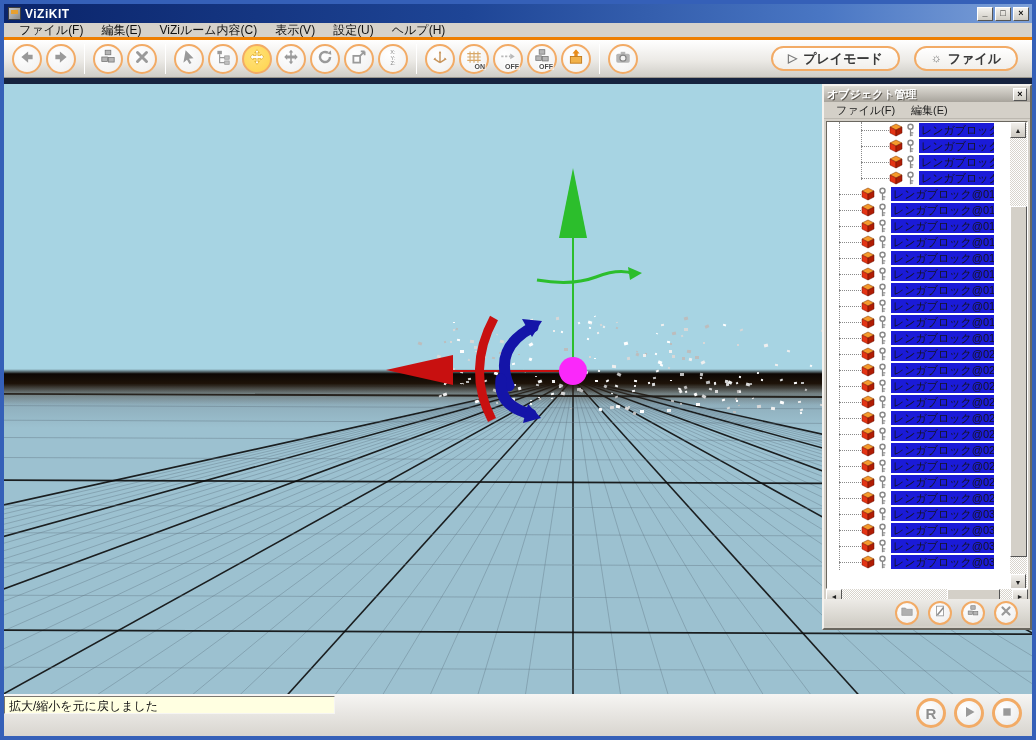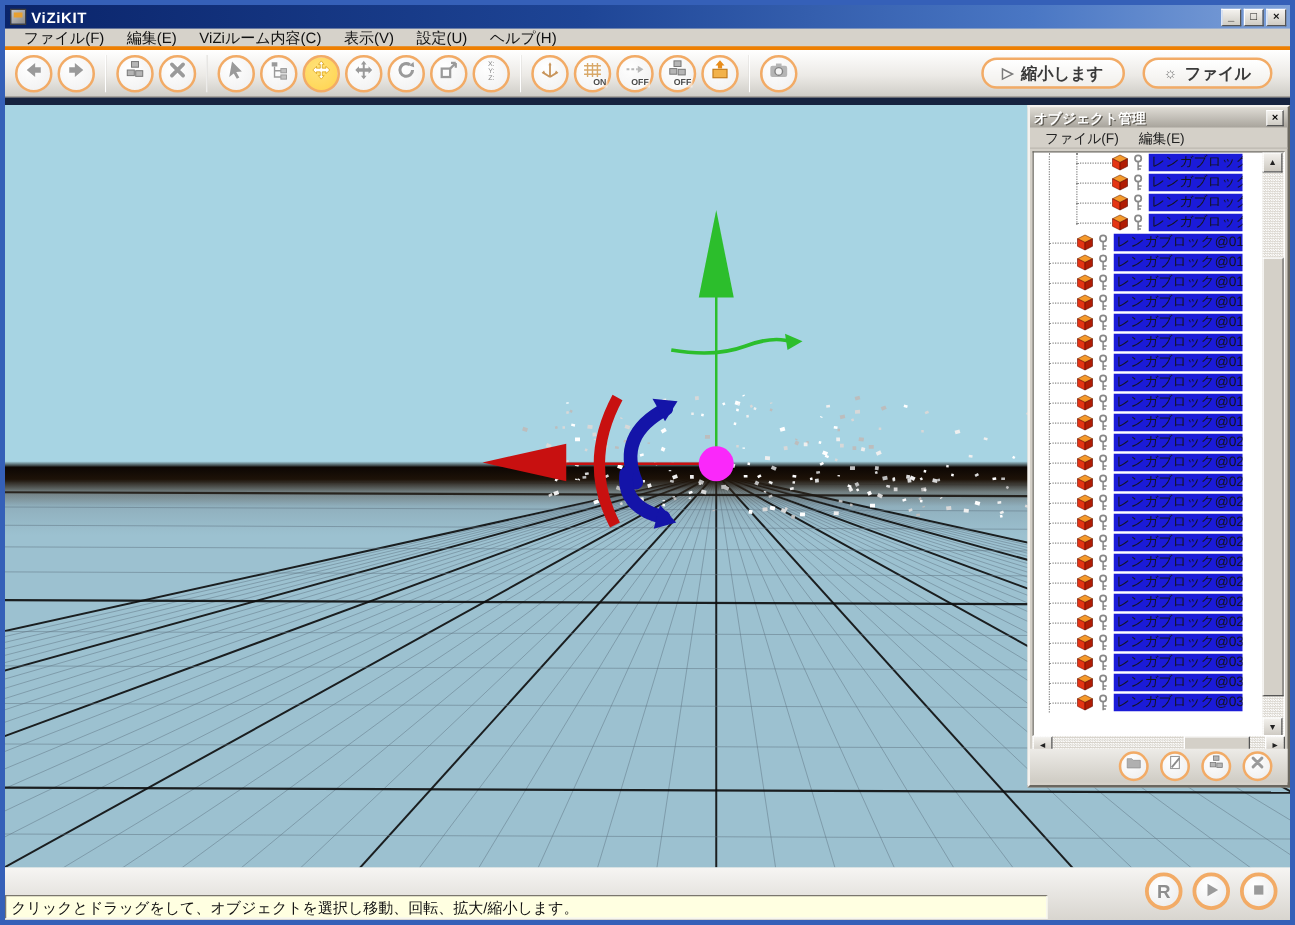--- a/index.html
+++ b/index.html
@@ -212,21 +212,21 @@
           <span><svg viewBox="0 0 16 16" width="18" height="18">
               <rect x="2" y="5" width="12" height="8" rx="1.5" fill="#b5b5b5"></rect>
               <rect x="6" y="3.4" width="4" height="2.2" fill="#b5b5b5"></rect>
               <circle cx="8" cy="9" r="2.7" fill="#f4f4f4" stroke="#838383" stroke-width="1"></circle>
             </svg></span>
         </div>
       </div>
     <div id="pillwrap">
       <div class="pill">
         <span class="pico">▷</span>
-        <span>縮小します</span>
+        <span>プレイモード</span>
       </div>
       <div class="pill">
         <span class="pico">☼</span>
         <span>ファイル</span>
       </div>
     </div>
   </div>
 
   <div id="navy" class="band"></div>
 
@@ -989,21 +989,21 @@
         </div>
         <div class="ptool">
           <span><svg viewBox="0 0 16 16" width="14" height="14">
               <path d="M4 4l8 8M12 4l-8 8" stroke="#9a9a9a" stroke-width="2.6" stroke-linecap="round"></path>
             </svg></span>
         </div>
       </div>
   </div>
 
   <div id="statusarea" class="band">
-    <div id="sfield2" class="sfield">クリックとドラッグをして、オブジェクトを選択し移動、回転、拡大/縮小します。</div>
+    <div id="sfield1" class="sfield">拡大/縮小を元に戻しました</div>
     <div id="transport">
         <div class="trbtn">R</div>
         <div class="trbtn">
           <span><svg viewBox="0 0 16 16" width="16" height="16">
               <path d="M5 3l8.5 5L5 13z" fill="#9a9a9a"></path>
             </svg></span>
         </div>
         <div class="trbtn">
           <span><svg viewBox="0 0 16 16" width="16" height="16">
               <rect x="4.3" y="4.3" width="7.4" height="7.4" fill="#9a9a9a"></rect>

